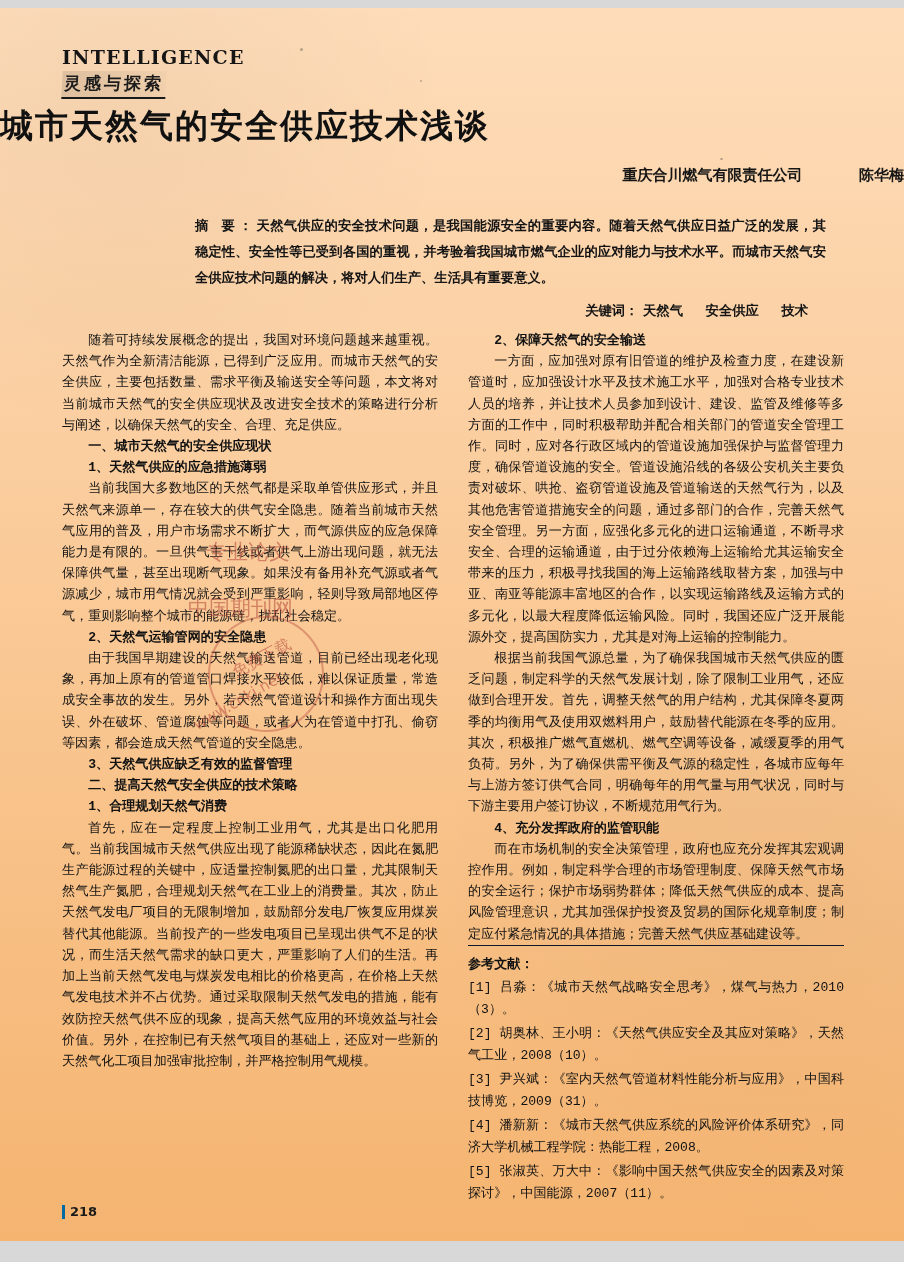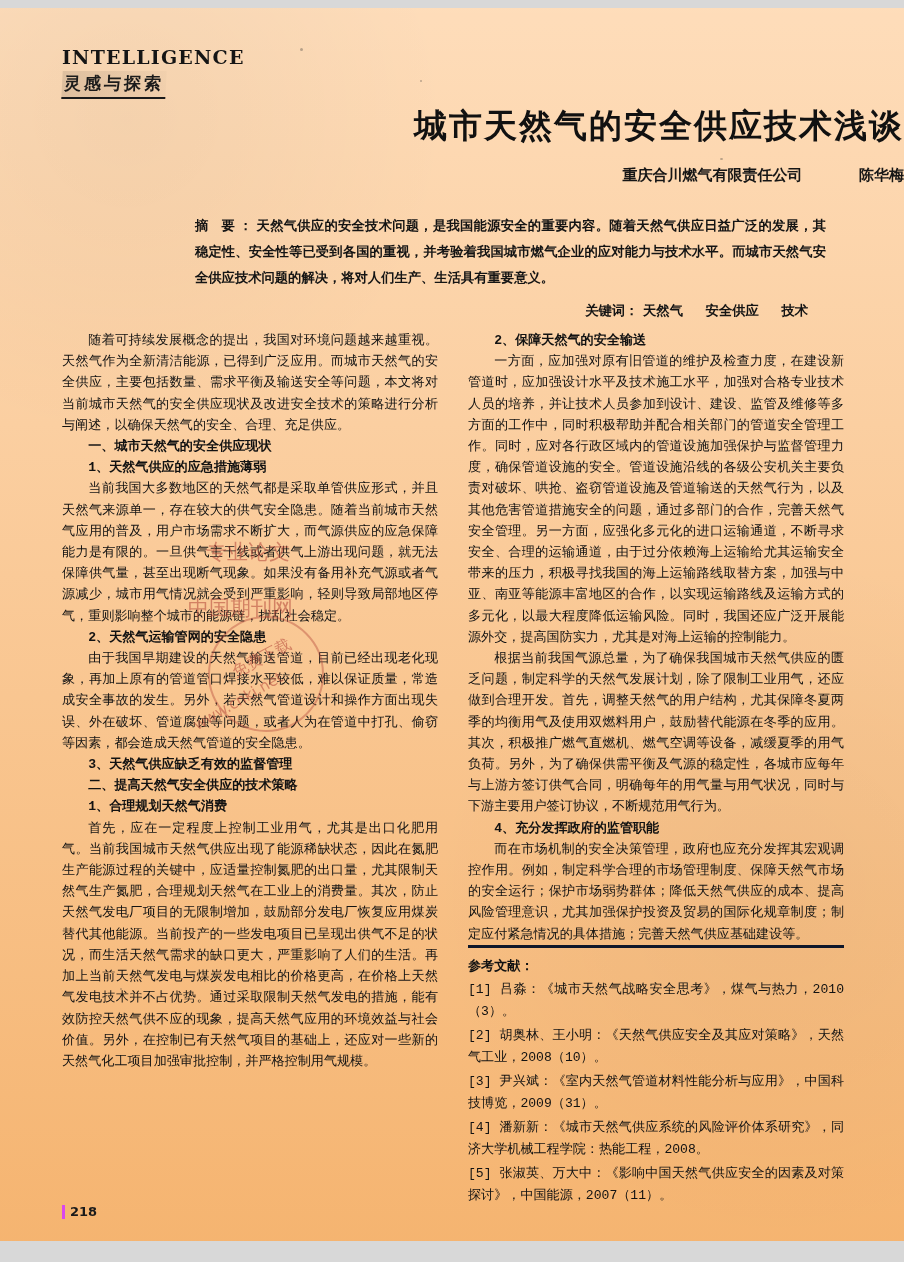--- a/index.html
+++ b/index.html
@@ -52,21 +52,21 @@
     padding: 1px 2px 2px 2px;
     border-bottom: 2px solid #1a1a1a;
     display: inline-block;
     transform: skewX(-3deg);
   }
   .title {
     position: absolute;
     left: 0;
     right: 0;
     top: 96px;
-    text-align: right;
+    text-align: left;
     font-family: "DejaVu Sans", sans-serif;
     font-weight: bold;
     font-size: 33px;
     letter-spacing: 2px;
     color: #111;
   }
   .byline {
     position: absolute;
     left: 0;
     right: 0;
@@ -130,37 +130,37 @@
     text-indent: 2em;
   }
   .col p.head {
     font-weight: bold;
     text-indent: 2em;
   }
   .refs-title {
     margin-top: 14px;
     font-weight: bold;
     text-indent: 0 !important;
-    border-top: 3px solid #0f172a;
+    border-top: 1px solid #0f172a;
     padding-top: 8px;
   }
   .ref {
     text-indent: 0 !important;
     margin-top: 2px !important;
     padding-left: 0;
     line-height: 1.68;
   }
   .pagenum {
     position: absolute;
     left: 62px;
     bottom: 22px;
     font-size: 13px;
     font-weight: bold;
     color: #1a1a1a;
-    border-left: 3px solid #d946ef;
+    border-left: 3px solid #0369a1;
     padding-left: 5px;
     line-height: 1.1;
   }
   .watermark {
     position: absolute;
     left: 178px;
     top: 520px;
     width: 260px;
     height: 230px;
     pointer-events: none;

